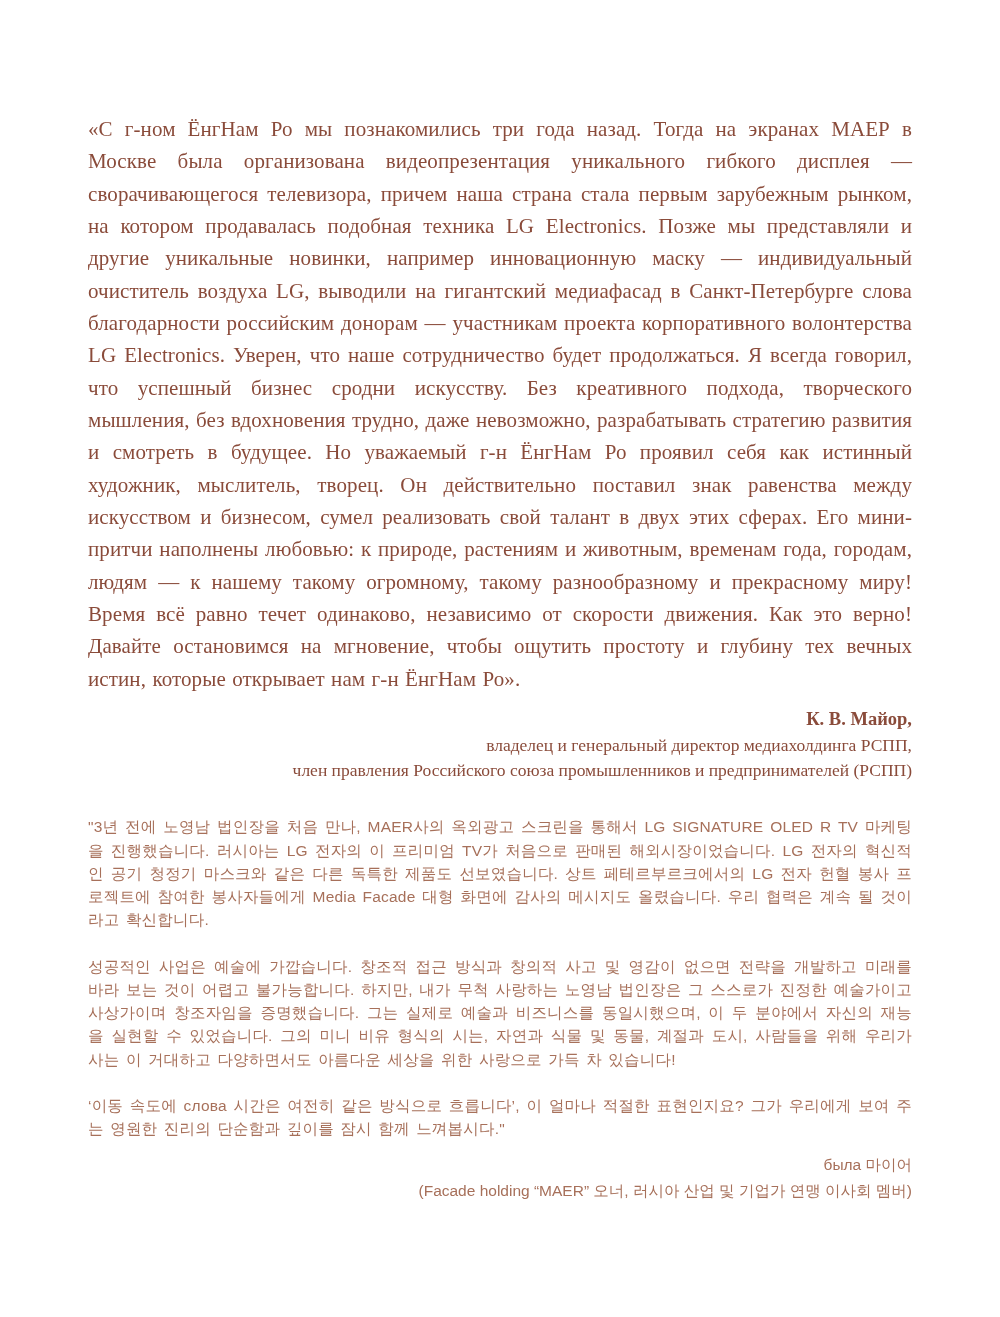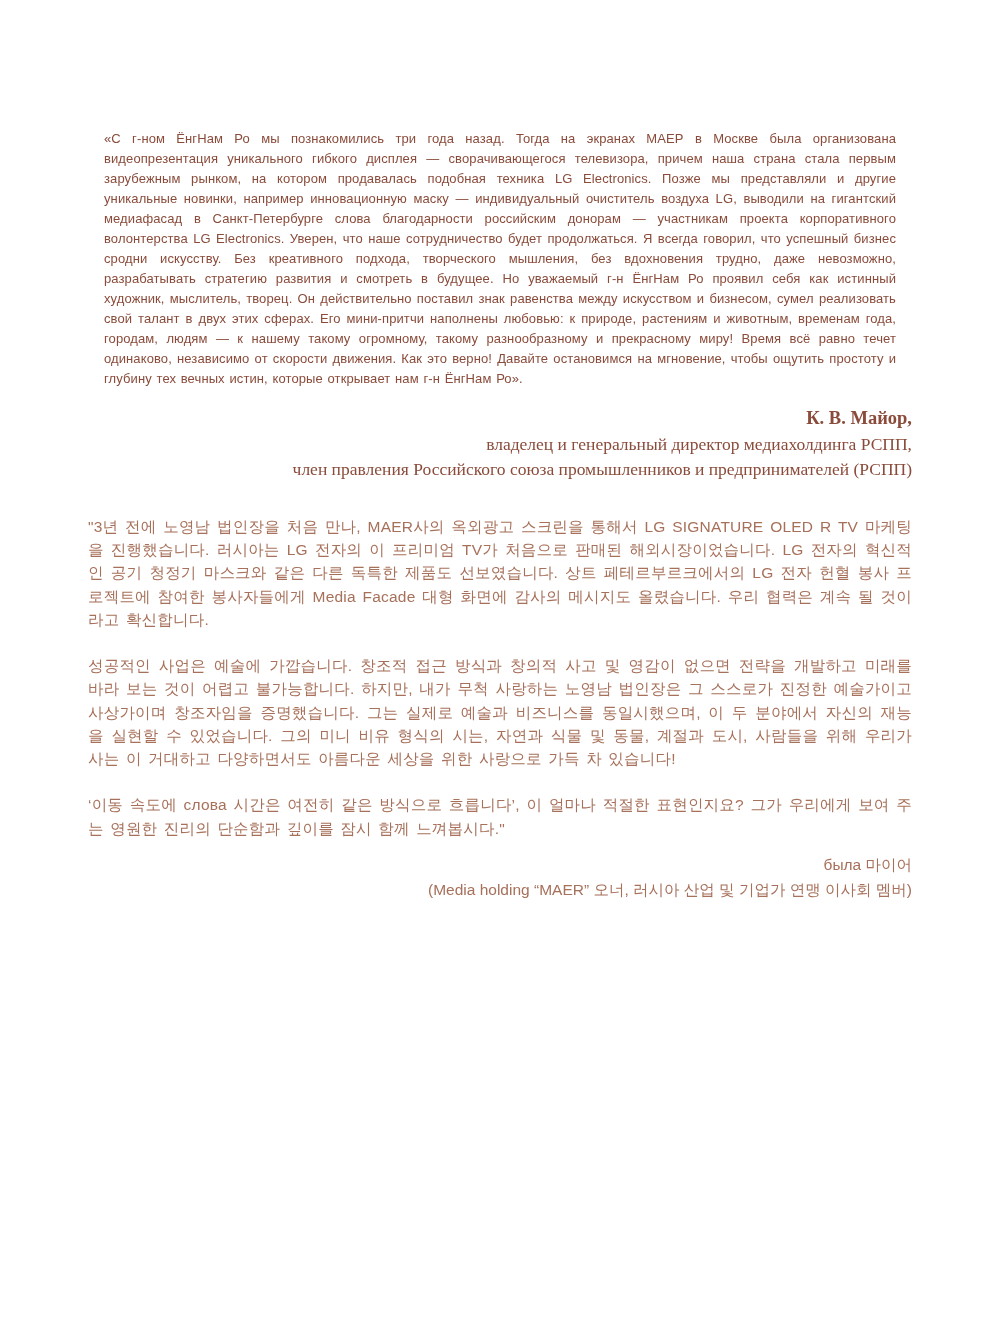--- a/index.html
+++ b/index.html
@@ -11,28 +11,28 @@
     position: relative;
     width: 1000px;
     height: 1317px;
     background: #ffffff;
     box-sizing: border-box;
     padding: 113px 88px 0 88px;
     overflow: hidden;
   }
   
   .ru-quote {
-    font-family: Liberation Sans, sans-serif;
+    font-family: Liberation Serif, serif;
     color: #8a4b3a;
-    font-size: 13px;
+    font-size: 21px;
     line-height: 1.54;
     text-align: justify;
     letter-spacing: 0.1px;
     word-spacing: 1px;
-    margin: 16px;
+    margin: 0;
   }
   .ru-attribution {
     font-family: "Liberation Serif", serif;
     color: #8a4b3a;
     text-align: right;
     margin-top: 11px;
     font-size: 17.5px;
     line-height: 1.45;
   }
   .ru-attribution .ru-name {
@@ -87,16 +87,16 @@
   </div>
 
   <div class="ko-quote">
     <p>"3년 전에 노영남 법인장을 처음 만나, MAER사의 옥외광고 스크린을 통해서 LG SIGNATURE OLED R TV 마케팅을 진행했습니다. 러시아는 LG 전자의 이 프리미엄 TV가 처음으로 판매된 해외시장이었습니다. LG 전자의 혁신적인 공기 청정기 마스크와 같은 다른 독특한 제품도 선보였습니다. 상트 페테르부르크에서의 LG 전자 헌혈 봉사 프로젝트에 참여한 봉사자들에게 Media Facade 대형 화면에 감사의 메시지도 올렸습니다. 우리 협력은 계속 될 것이라고 확신합니다.</p>
     <p>성공적인 사업은 예술에 가깝습니다. 창조적 접근 방식과 창의적 사고 및 영감이 없으면 전략을 개발하고 미래를 바라 보는 것이 어렵고 불가능합니다. 하지만, 내가 무척 사랑하는 노영남 법인장은 그 스스로가 진정한 예술가이고 사상가이며 창조자임을 증명했습니다. 그는 실제로 예술과 비즈니스를 동일시했으며, 이 두 분야에서 자신의 재능을 실현할 수 있었습니다. 그의 미니 비유 형식의 시는, 자연과 식물 및 동물, 계절과 도시, 사람들을 위해 우리가 사는 이 거대하고 다양하면서도 아름다운 세상을 위한 사랑으로 가득 차 있습니다!</p>
     <p>‘이동 속도에 слова 시간은 여전히 같은 방식으로 흐릅니다’, 이 얼마나 적절한 표현인지요? 그가 우리에게 보여 주는 영원한 진리의 단순함과 깊이를 잠시 함께 느껴봅시다."</p>
   </div>
 
   <div class="ko-attribution">
     <span>была 마이어</span>
-    <span>(Media holding “MAER” 오너, 러시아 산업 및 기업가 연맹 이사회 멤버)</span>
+    <span>(Facade holding “MAER” 오너, 러시아 산업 및 기업가 연맹 이사회 멤버)</span>
   </div>
 
 </div>
 
 </body></html>

